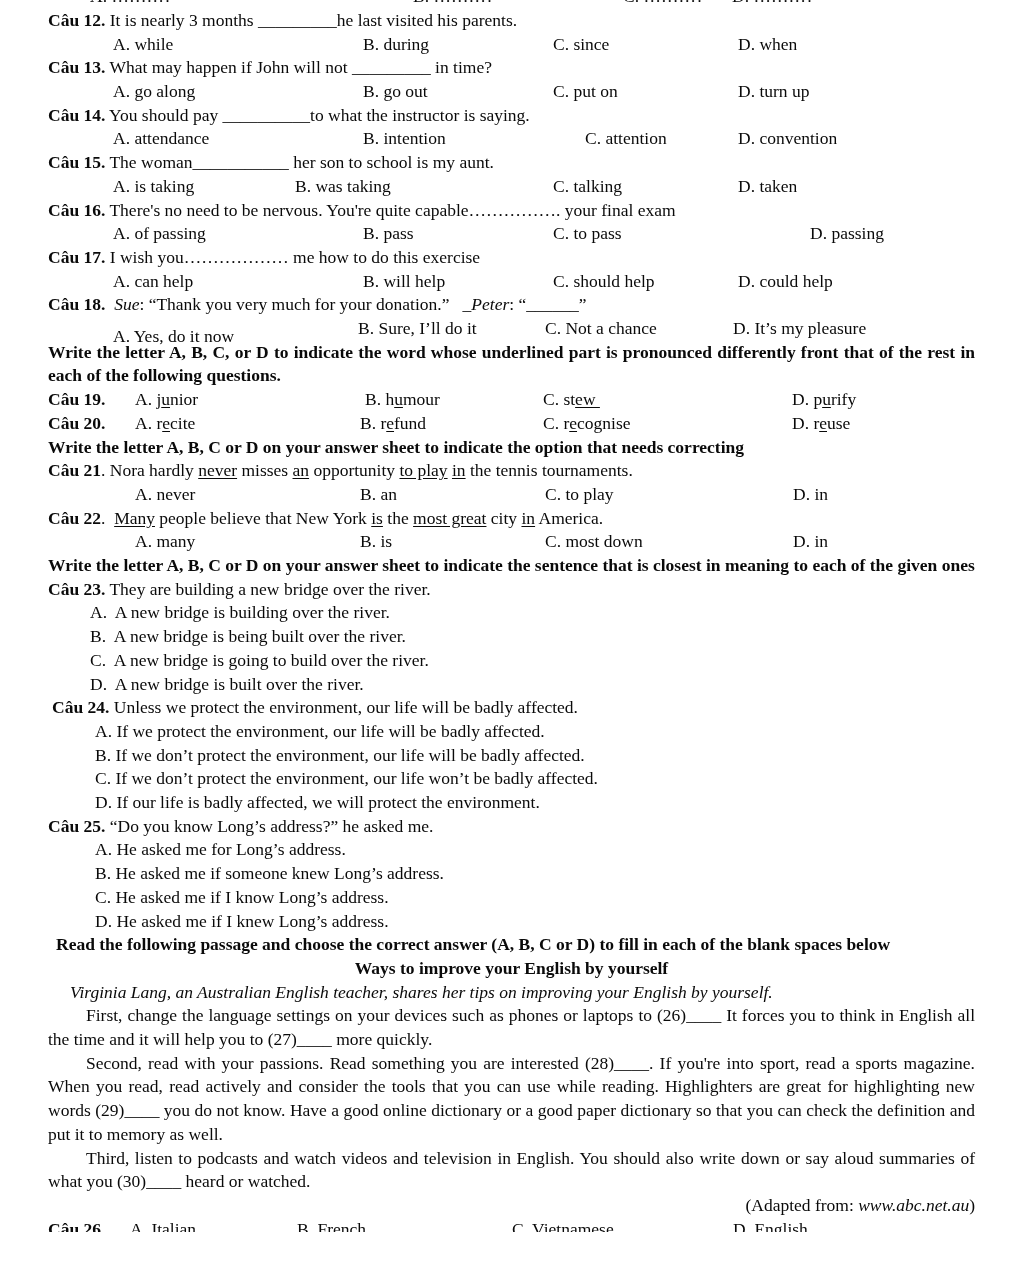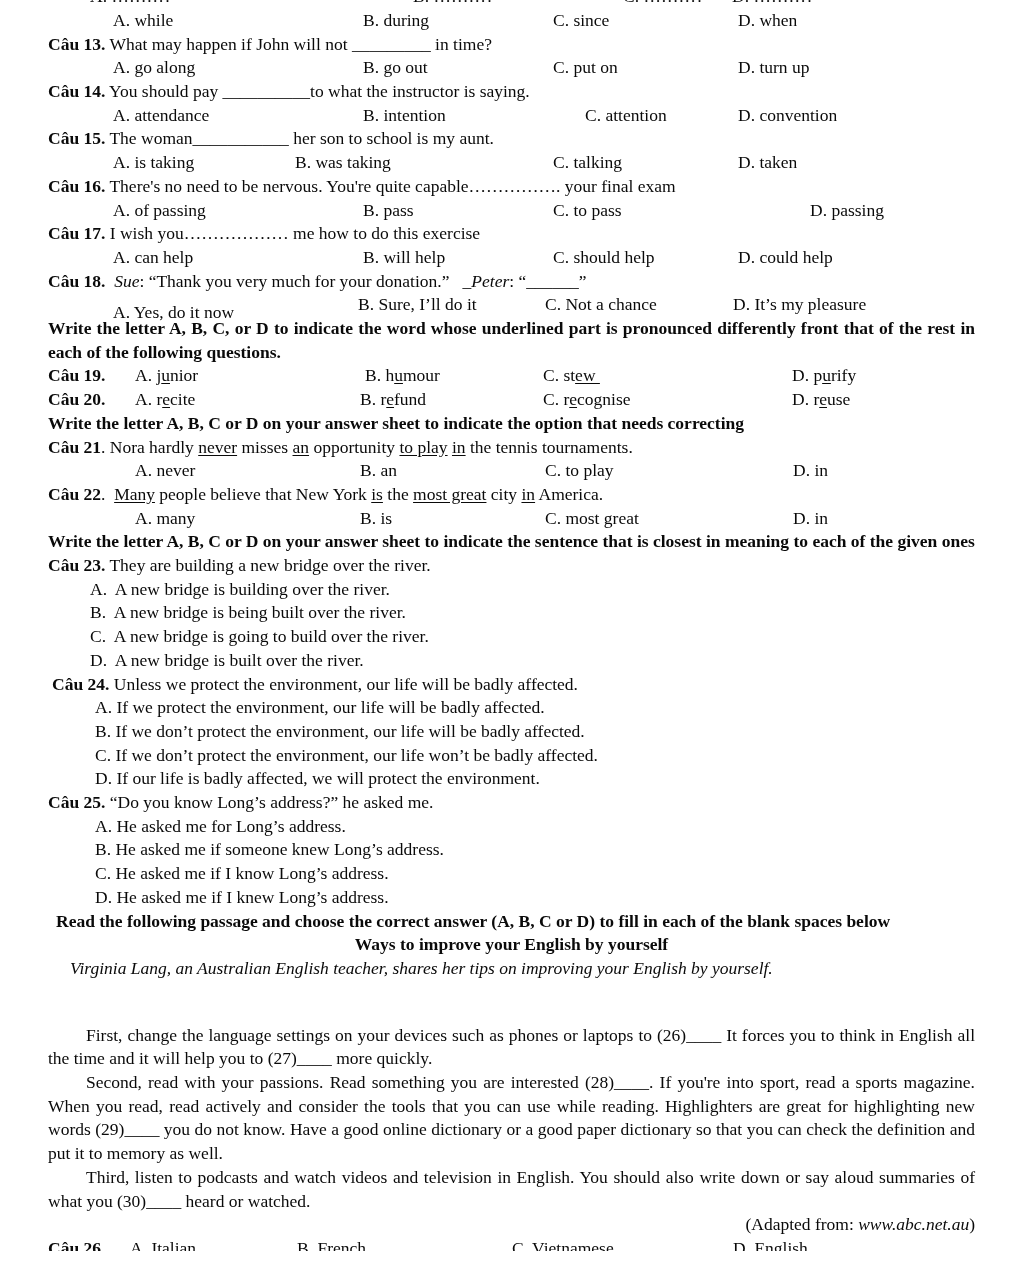--- a/index.html
+++ b/index.html
@@ -29,58 +29,59 @@
   .pos{position:absolute;top:0;white-space:pre;}
   .prefix{font-weight:bold;}
   .u{text-decoration:underline;text-underline-offset:2px;}
   .i{font-style:italic;}
 </style>
 </head>
 <body>
 
 <div class="page">
     <div class="line clip-top"><span class="pos" style="left: 42px;"><span>A. ………?</span></span><span class="pos" style="left: 365px;"><span>B. ………?</span></span><span class="pos" style="left: 575px;"><span>C. ………?</span></span><span class="pos" style="left: 684px;"><span>D. ………?</span></span></div>
+    <div class="line q"><span class="prefix">Câu 12.</span><span> It is nearly 3 months _________he last visited his parents.</span></div>
     <div class="line opts"><span class="pos" style="left: 65px;"><span>A. while</span></span><span class="pos" style="left: 315px;"><span>B. during</span></span><span class="pos" style="left: 505px;"><span>C. since</span></span><span class="pos" style="left: 690px;"><span>D. when</span></span></div>
     <div class="line q"><span class="prefix">Câu 13.</span><span> What may happen if John will not _________ in time?</span></div>
     <div class="line opts"><span class="pos" style="left: 65px;"><span>A. go along</span></span><span class="pos" style="left: 315px;"><span>B. go out</span></span><span class="pos" style="left: 505px;"><span>C. put on</span></span><span class="pos" style="left: 690px;"><span>D. turn up</span></span></div>
     <div class="line q"><span class="prefix">Câu 14.</span><span> You should pay __________to what the instructor is saying.</span></div>
     <div class="line opts"><span class="pos" style="left: 65px;"><span>A. attendance</span></span><span class="pos" style="left: 315px;"><span>B. intention</span></span><span class="pos" style="left: 505px; margin-left: 32px;"><span>C. attention</span></span><span class="pos" style="left: 690px;"><span>D. convention</span></span></div>
     <div class="line q"><span class="prefix">Câu 15.</span><span> The woman___________ her son to school is my aunt.</span></div>
     <div class="line opts"><span class="pos" style="left: 65px;"><span>A. is taking</span></span><span class="pos" style="left: 247px;"><span>B. was taking</span></span><span class="pos" style="left: 505px; text-align: right;"><span>C. talking</span></span><span class="pos" style="left: 690px;"><span>D. taken</span></span></div>
     <div class="line q"><span class="prefix">Câu 16.</span><span> There's no need to be nervous. You're quite capable……………. your final exam</span></div>
     <div class="line opts"><span class="pos" style="left: 65px;"><span>A. of passing</span></span><span class="pos" style="left: 315px;"><span>B. pass</span></span><span class="pos" style="left: 505px;"><span>C. to pass</span></span><span class="pos" style="left: 714px; margin-left: 48px;"><span>D. passing</span></span></div>
     <div class="line q"><span class="prefix">Câu 17.</span><span> I wish you……………… me how to do this exercise</span></div>
     <div class="line opts"><span class="pos" style="left: 65px;"><span>A. can help</span></span><span class="pos" style="left: 315px;"><span>B. will help</span></span><span class="pos" style="left: 505px;"><span>C. should help</span></span><span class="pos" style="left: 690px;"><span>D. could help</span></span></div>
     <div class="line q"><span class="prefix">Câu 18.</span><span>  </span><span class="i">Sue</span><span>: “Thank you very much for your donation.”   _</span><span class="i">Peter</span><span>: “______”</span></div>
     <div class="line opts"><span class="pos" style="left: 65px; margin-top: 8px;"><span>A. Yes, do it now</span></span><span class="pos" style="left: 310px;"><span>B. Sure, I’ll do it</span></span><span class="pos" style="left: 497px;"><span>C. Not a chance</span></span><span class="pos" style="left: 685px;"><span>D. It’s my pleasure</span></span></div>
     <div class="line h"><span>Write the letter A, B, C, or D to indicate the word whose underlined part is pronounced differently front that of the rest in each of the following questions.</span></div>
     <div class="line pron"><span class="prefix">Câu 19.</span><span class="pos" style="left: 87px;"><span>A. j</span><span class="u">u</span><span>nior</span></span><span class="pos" style="left: 317px;"><span>B. h</span><span class="u">u</span><span>mour</span></span><span class="pos" style="left: 495px;"><span>C. st</span><span class="u">ew </span></span><span class="pos" style="left: 744px;"><span>D. p</span><span class="u">u</span><span>rify</span></span></div>
     <div class="line pron"><span class="prefix">Câu 20.</span><span class="pos" style="left: 87px;"><span>A. r</span><span class="u">e</span><span>cite</span></span><span class="pos" style="left: 312px;"><span>B. r</span><span class="u">e</span><span>fund</span></span><span class="pos" style="left: 495px;"><span>C. r</span><span class="u">e</span><span>cognise</span></span><span class="pos" style="left: 744px;"><span>D. r</span><span class="u">e</span><span>use</span></span></div>
     <div class="line h"><span>Write the letter A, B, C or D on your answer sheet to indicate the option that needs correcting</span></div>
     <div class="line q"><span class="prefix">Câu 21</span><span>. Nora hardly </span><span class="u">never</span><span> misses </span><span class="u">an</span><span> opportunity </span><span class="u">to play</span><span> </span><span class="u">in</span><span> the tennis tournaments.</span></div>
     <div class="line opts"><span class="pos" style="left: 87px;"><span>A. never</span></span><span class="pos" style="left: 312px;"><span>B. an</span></span><span class="pos" style="left: 497px;"><span>C. to play</span></span><span class="pos" style="left: 745px;"><span>D. in</span></span></div>
     <div class="line q"><span class="prefix">Câu 22</span><span>.  </span><span class="u">Many</span><span> people believe that New York </span><span class="u">is</span><span> the </span><span class="u">most great</span><span> city </span><span class="u">in</span><span> America.</span></div>
-    <div class="line opts"><span class="pos" style="left: 87px;"><span>A. many</span></span><span class="pos" style="left: 312px;"><span>B. is</span></span><span class="pos" style="left: 497px;"><span>C. most great</span></span><span class="pos" style="left: 745px;"><span>D. in</span></span></div>
+    <div class="line opts"><span class="pos" style="left: 87px;"><span>A. many</span></span><span class="pos" style="left: 312px;"><span>B. is</span></span><span class="pos" style="left: 497px;"><span>C. most down</span></span><span class="pos" style="left: 745px;"><span>D. in</span></span></div>
     <div class="line h"><span>Write the letter A, B, C or D on your answer sheet to indicate the sentence that is closest in meaning to each of the given ones</span></div>
     <div class="line q"><span class="prefix">Câu 23.</span><span> They are building a new bridge over the river.</span></div>
     <div class="line optline" style="padding-left: 42px;"><span>A.  A new bridge is building over the river.</span></div>
     <div class="line optline" style="padding-left: 42px;"><span>B.  A new bridge is being built over the river.</span></div>
     <div class="line optline" style="padding-left: 42px;"><span>C.  A new bridge is going to build over the river.</span></div>
     <div class="line optline" style="padding-left: 42px;"><span>D.  A new bridge is built over the river.</span></div>
     <div class="line q" style="padding-left: 4px;"><span class="prefix">Câu 24.</span><span> Unless we protect the environment, our life will be badly affected.</span></div>
     <div class="line optline" style="padding-left: 47px;"><span>A. If we protect the environment, our life will be badly affected.</span></div>
     <div class="line optline" style="padding-left: 47px;"><span>B. If we don’t protect the environment, our life will be badly affected.</span></div>
     <div class="line optline" style="padding-left: 47px;"><span>C. If we don’t protect the environment, our life won’t be badly affected.</span></div>
     <div class="line optline" style="padding-left: 47px;"><span>D. If our life is badly affected, we will protect the environment.</span></div>
     <div class="line q"><span class="prefix">Câu 25.</span><span> “Do you know Long’s address?” he asked me.</span></div>
     <div class="line optline" style="padding-left: 47px;"><span>A. He asked me for Long’s address.</span></div>
     <div class="line optline" style="padding-left: 47px;"><span>B. He asked me if someone knew Long’s address.</span></div>
     <div class="line optline" style="padding-left: 47px;"><span>C. He asked me if I know Long’s address.</span></div>
     <div class="line optline" style="padding-left: 47px;"><span>D. He asked me if I knew Long’s address.</span></div>
     <div class="line h" style="text-indent: 8px;"><span>Read the following passage and choose the correct answer (A, B, C or D) to fill in each of the blank spaces below</span></div>
     <div class="line title"><span>Ways to improve your English by yourself</span></div>
     <div class="line lead" style="text-indent: 22px;"><span>Virginia Lang, an Australian English teacher, shares her tips on improving your English by yourself.</span></div>
-    <div class="line p" style="text-indent: 38px; margin-top: 43px;"><span>First, change the language settings on your devices such as phones or laptops to (26)____ It forces you to think in English all the time and it will help you to (27)____ more quickly.</span></div>
+    <div class="line p" style="text-indent: 38px;"><span>First, change the language settings on your devices such as phones or laptops to (26)____ It forces you to think in English all the time and it will help you to (27)____ more quickly.</span></div>
     <div class="line p" style="text-indent: 38px;"><span>Second, read with your passions. Read something you are interested (28)____. If you're into sport, read a sports magazine. When you read, read actively and consider the tools that you can use while reading. Highlighters are great for highlighting new words (29)____ you do not know. Have a good online dictionary or a good paper dictionary so that you can check the definition and put it to memory as well.</span></div>
     <div class="line p" style="text-indent: 38px;"><span>Third, listen to podcasts and watch videos and television in English. You should also write down or say aloud summaries of what you (30)____ heard or watched.</span></div>
     <div class="line adapted"><span>(Adapted from: </span><span class="i">www.abc.net.au</span><span>)</span></div>
     <div class="line clip-bottom"><span class="pos prefix" style="left: 0px;"><span>Câu 26.</span></span><span class="pos" style="left: 82px;"><span>A. Italian</span></span><span class="pos" style="left: 249px;"><span>B. French</span></span><span class="pos" style="left: 464px;"><span>C. Vietnamese</span></span><span class="pos" style="left: 685px;"><span>D. English</span></span></div>
   </div>
 
 </body></html>

